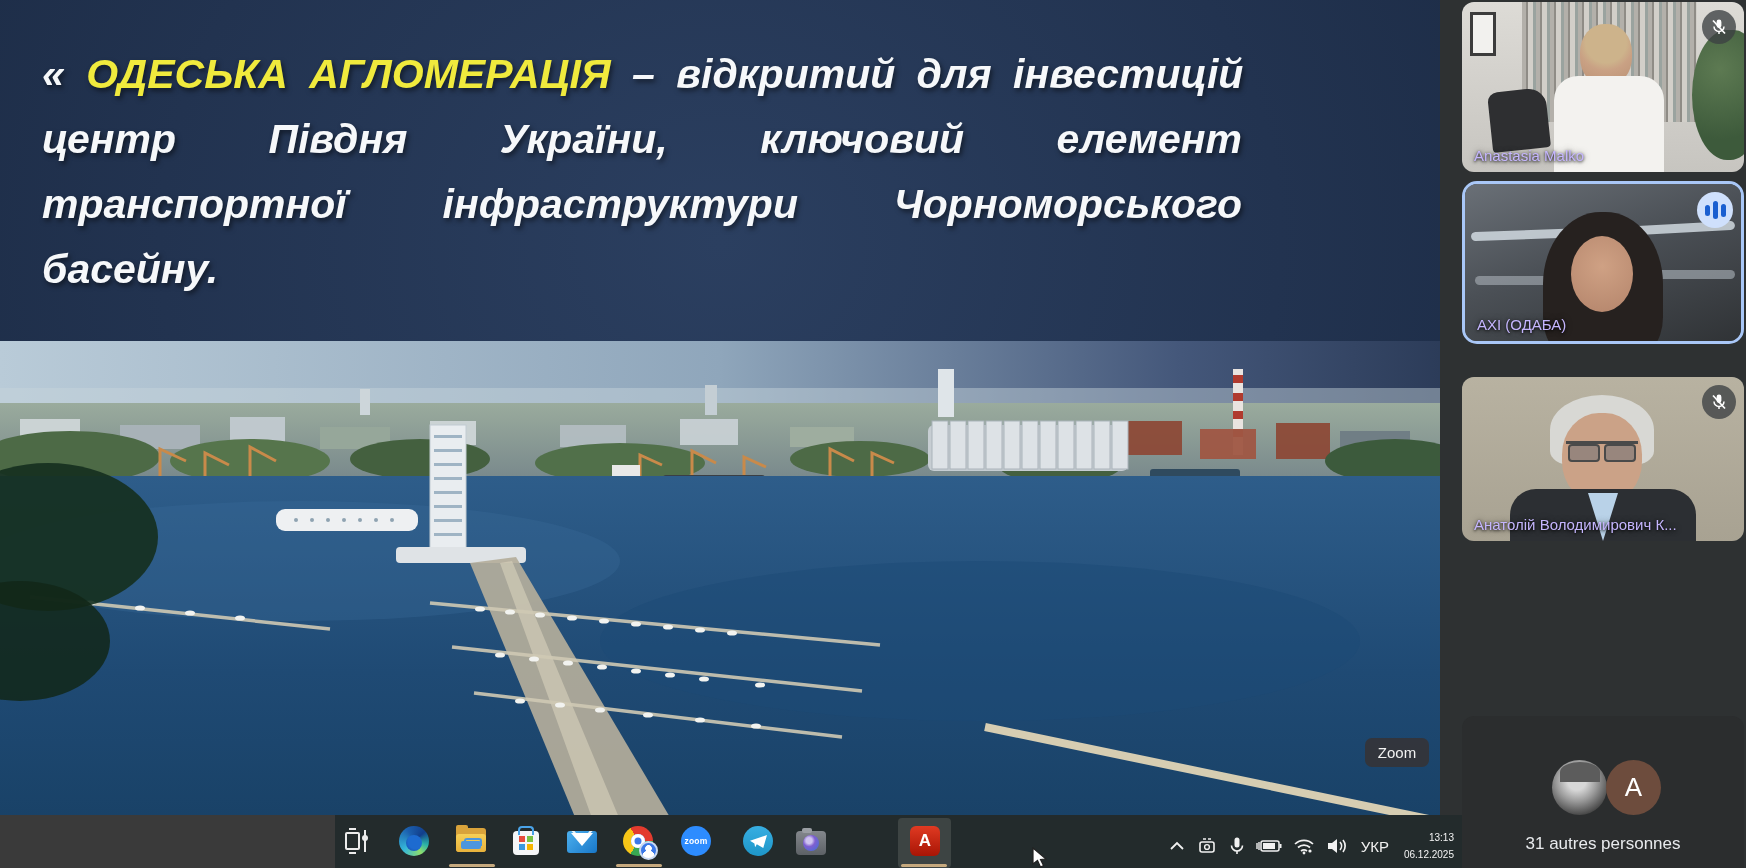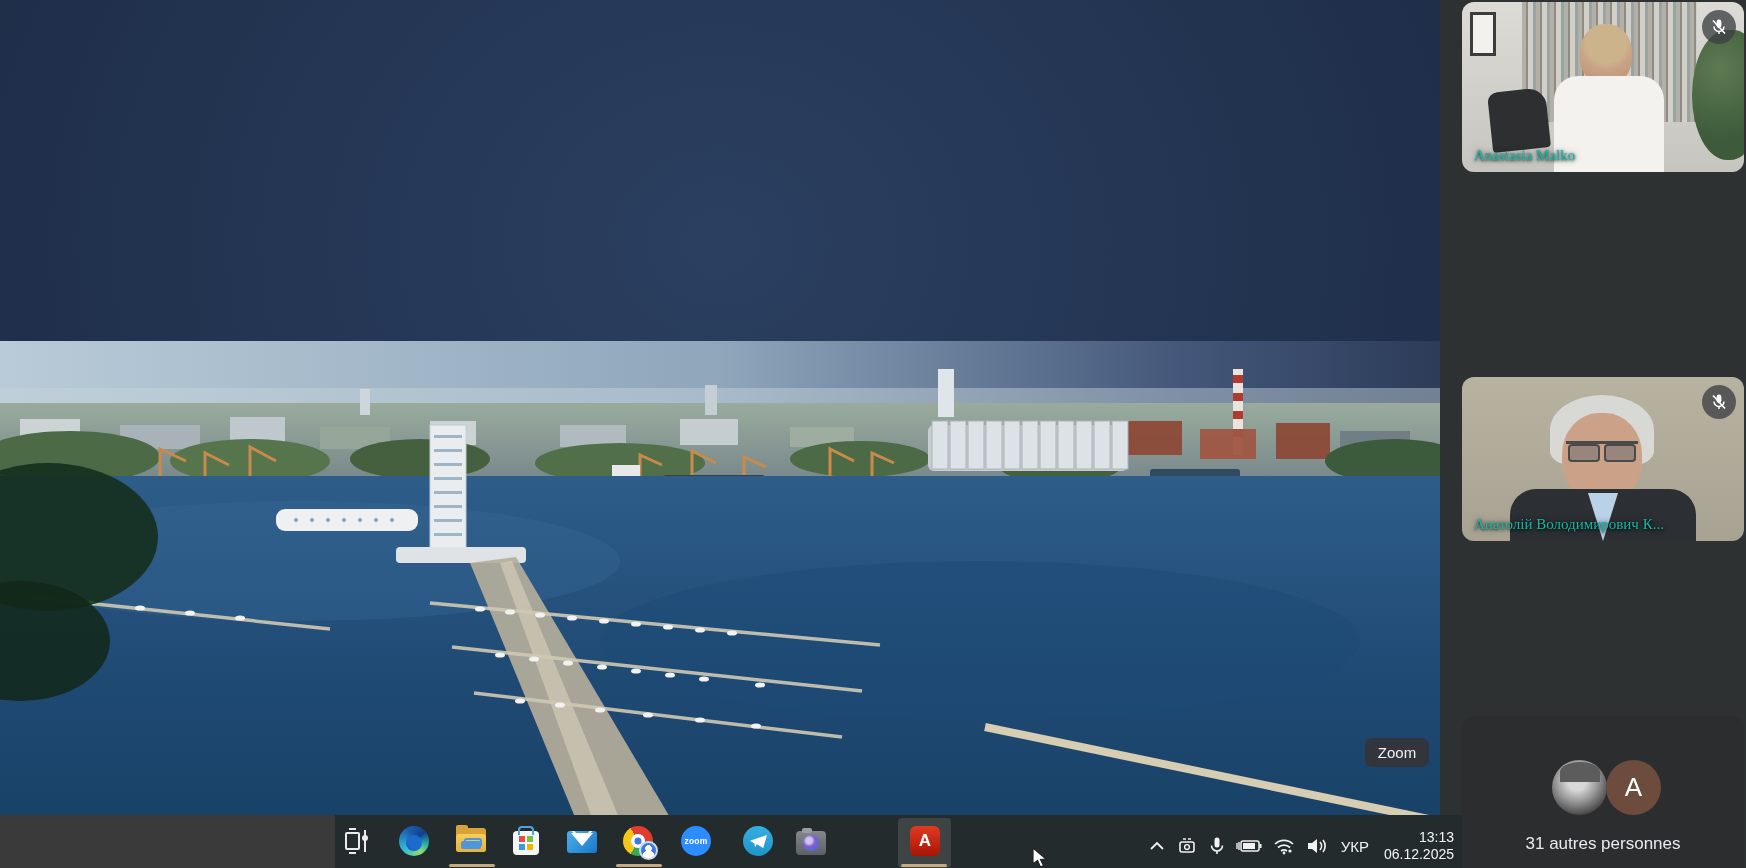--- a/index.html
+++ b/index.html
@@ -93,35 +93,35 @@
     background:radial-gradient(circle at 38% 35%,#cfc3f0 0 3px,#7f5fd0 6px,#3a6fd8 100%);}
 
   
   .ic-acrobat{width:30px;height:30px;border-radius:6px;background:linear-gradient(#e03a22,#a81505);
     color:#fff;font-weight:700;font-size:17px;display:flex;align-items:center;justify-content:center;}
 
   
   .tray{position:absolute;right:8px;top:0;height:62px;display:flex;align-items:center;gap:11px;color:#f1f1f1;}
   .tray svg{display:block;}
   .tray-lang{font-size:15px;color:#f1f1f1;}
-  .tray-clock{font-size:14px;text-align:right;line-height:17px;color:#f4f4f4;margin-left:4px;}
+  .tray-clock{font-size:10px;text-align:right;line-height:17px;color:#f4f4f4;margin-left:4px;}
 
   
   .cursor{position:absolute;left:1032px;top:847px;z-index:50;}
 
   
   .sidebar{position:absolute;left:1462px;top:0;width:284px;height:868px;background:#2e3132;}
   .tile{position:absolute;left:0;width:282px;border-radius:12px;overflow:hidden;background:#3c4043;cursor:pointer;}
   .t1{top:2px;height:170px;}
   .t2{top:181px;height:163px;border:3px solid #a9c7f7;border-radius:15px;}
   .t3{top:377px;height:164px;}
   .t4{top:537px;height:166px;}
   .t5{top:716px;height:152px;background:#2b2d2e;border-radius:12px 12px 0 0;}
-  .tile-name{position:absolute;left:12px;bottom:8px;font-size:15px;color:#14b8a6;z-index:4;
-    text-shadow:0 1px 3px rgba(0,0,0,.9),0 0 6px rgba(0,0,0,.5);white-space:nowrap;font-family:Liberation Serif, serif;}
+  .tile-name{position:absolute;left:12px;bottom:8px;font-size:15px;color:#c4b5fd;z-index:4;
+    text-shadow:0 1px 3px rgba(0,0,0,.9),0 0 6px rgba(0,0,0,.5);white-space:nowrap;}
   .mic-muted{position:absolute;top:8px;right:8px;width:34px;height:34px;border-radius:50%;
     background:rgba(60,64,67,.78);display:flex;align-items:center;justify-content:center;z-index:4;}
   .speaking{position:absolute;top:8px;right:8px;width:36px;height:36px;border-radius:50%;
     background:#cfe0fc;display:flex;align-items:center;justify-content:center;gap:3px;z-index:4;}
   .sp-bar{width:5px;border-radius:3px;background:#1a5fd0;}
   .sp-bar.b1{height:11px}.sp-bar.b2{height:18px}.sp-bar.b3{height:13px}
 
   .vfeed{position:absolute;inset:0;}
   
   .bg-books{position:absolute;inset:0;background:linear-gradient(#dddbd6,#c7c5c0);}
@@ -185,20 +185,26 @@
   .av-photo:before{content:"";position:absolute;left:8px;top:2px;width:40px;height:20px;border-radius:50% 50% 0 0;background:#5c5c5c;}
   .av-letter{left:144px;background:#6d4c3d;color:#fff;display:flex;align-items:center;justify-content:center;font-size:26px;z-index:3;}
   .t5-label{position:absolute;left:0;top:118px;width:100%;text-align:center;color:#e8eaed;font-size:17px;}
 </style>
 </head>
 <body>
 
 <div class="stage">
 
   <div class="share">
+    <div class="slide-title">
+      <div class="s-line l1"><span>«</span> <span class="hl">ОДЕСЬКА АГЛОМЕРАЦІЯ</span> <span>– відкритий для інвестицій</span></div>
+      <div class="s-line l2">центр Півдня України, ключовий елемент</div>
+      <div class="s-line l3">транспортної інфраструктури Чорноморського</div>
+      <div class="s-line l4">басейну.</div>
+    </div>
 
     <svg class="photo" viewBox="0 0 1440 527" preserveAspectRatio="none">
       <defs>
         <linearGradient id="sky" x1="0" y1="0" x2="1" y2="0">
           <stop offset="0" stop-color="#b9cbd8"></stop>
             <stop offset="0.5" stop-color="#8fa6bb"></stop>
           <stop offset="0.82" stop-color="#44577a"></stop>
             <stop offset="1" stop-color="#2c3c59"></stop>
         </linearGradient>
         <linearGradient id="sea" x1="0" y1="0" x2="0" y2="1">
@@ -469,20 +475,37 @@
         <svg width="18" height="18" viewBox="0 0 18 18">
             <rect x="6.6" y="1.5" width="4.8" height="8.5" rx="2.4" fill="#fff"></rect>
             <path d="M4 8.5 a5 5 0 0 0 10 0" stroke="#fff" stroke-width="1.5" fill="none"></path>
             <line x1="9" y1="13.5" x2="9" y2="16" stroke="#fff" stroke-width="1.5"></line>
             <line x1="3" y1="2.5" x2="15" y2="15.5" stroke="#fff" stroke-width="1.7"></line>
           </svg>
       </div>
       <div class="tile-name">Anastasia Malko</div>
     </div>
 
+    <div class="tile t2">
+      <div class="vfeed">
+        <div class="bg-dark"></div>
+        <div class="streak st1"></div>
+          <div class="streak st2"></div>
+          <div class="streak st3"></div>
+          <div class="streak st4"></div>
+        <div class="person2-hair"></div>
+          <div class="person2-face"></div>
+      </div>
+      <div class="speaking">
+        <span class="sp-bar b1"></span>
+          <span class="sp-bar b2"></span>
+          <span class="sp-bar b3"></span>
+      </div>
+      <div class="tile-name">AXI (ОДАБА)</div>
+    </div>
 
     <div class="tile t3">
       <div class="vfeed">
         <div class="bg-khaki"></div>
         <div class="person3-hair"></div>
           <div class="person3-face"></div>
           <div class="person3-glasses"></div>
         <div class="person3-body"></div>
           <div class="person3-shirt"></div>
       </div>

